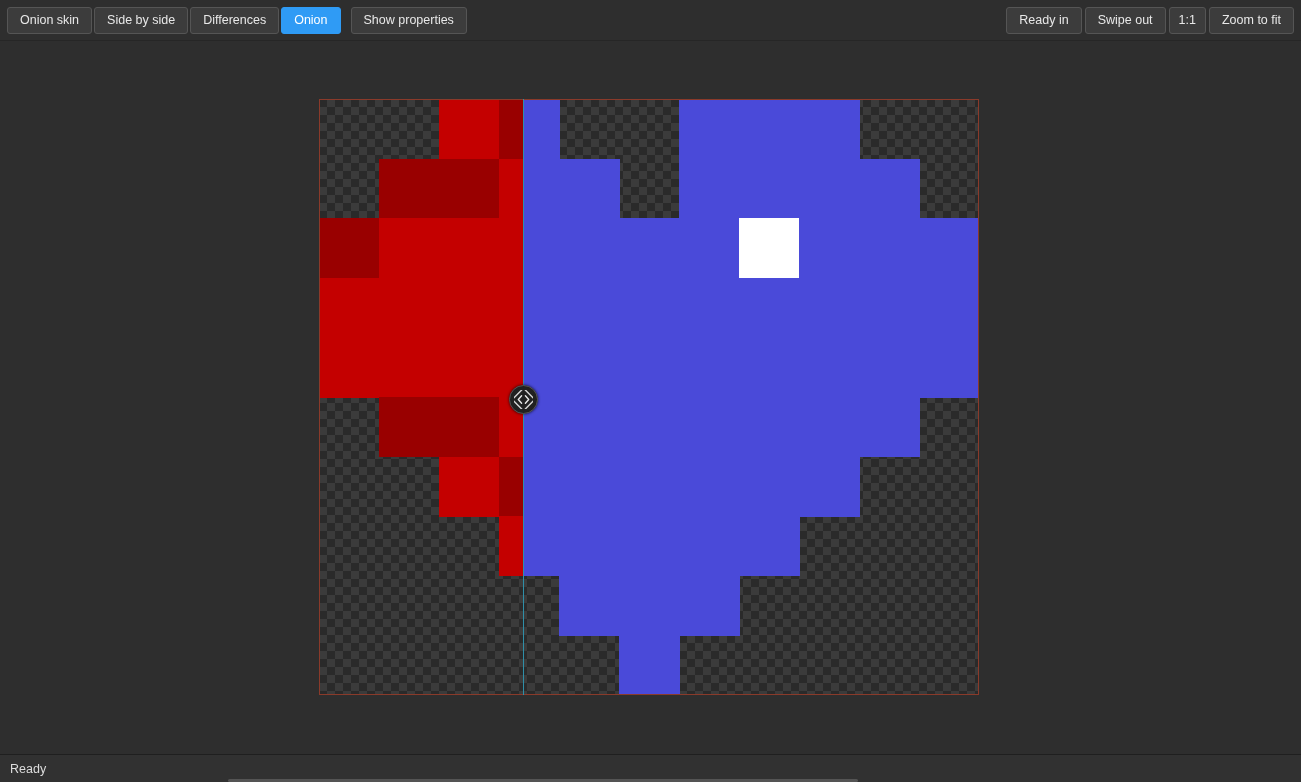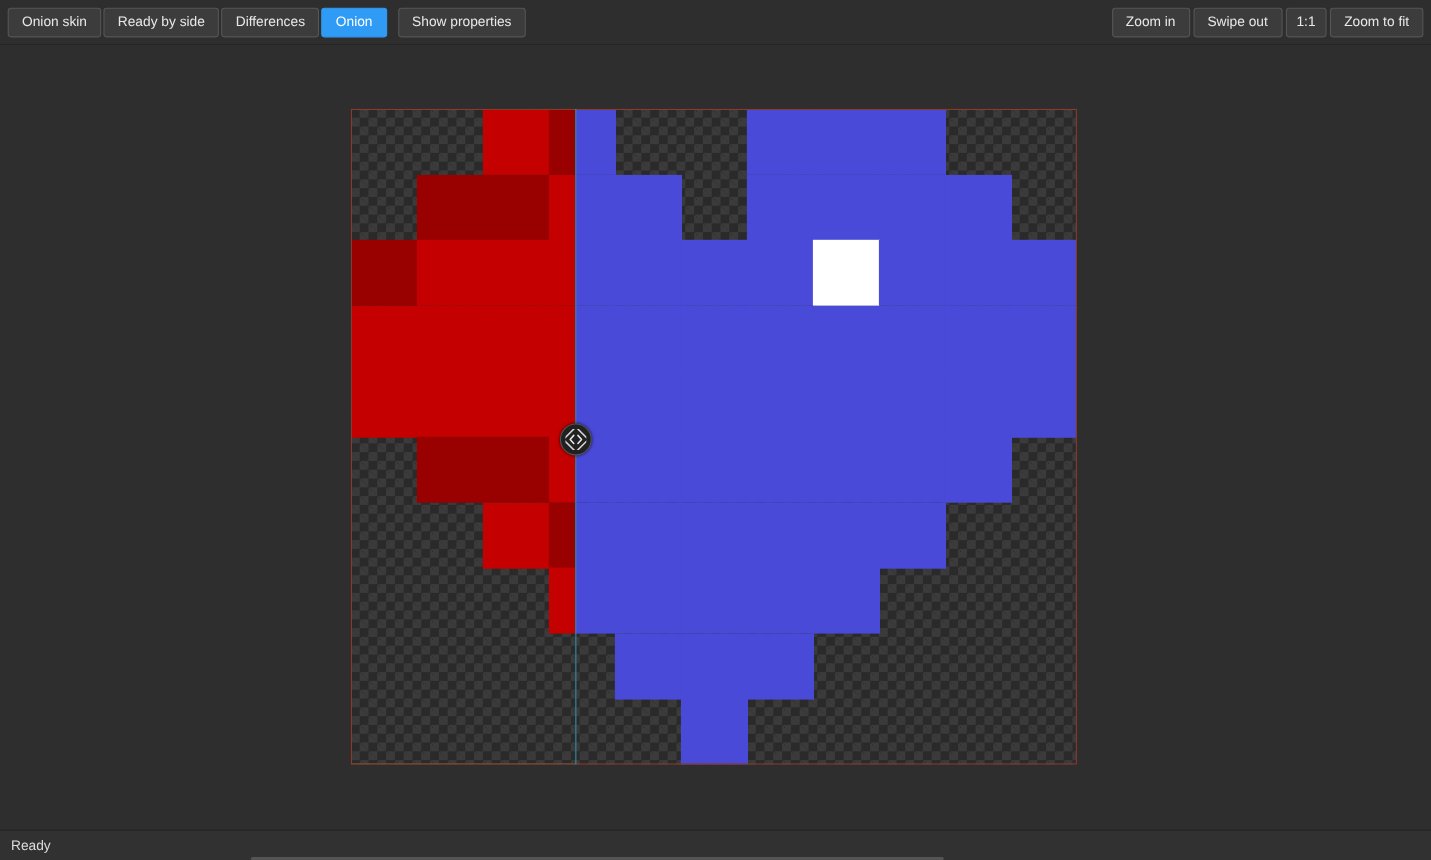--- a/index.html
+++ b/index.html
@@ -144,28 +144,28 @@
   }
 </style>
 </head>
 <body>
 
 <div id="app">
 
   <div class="toolbar">
     <div class="tb-group">
       <span class="btn">Onion skin</span>
-      <span class="btn">Ready by side</span>
+      <span class="btn">Side by side</span>
       <span class="btn">Differences</span>
       <span class="btn active">Onion</span>
       <span class="btn sep">Show properties</span>
     </div>
 
     <div class="tb-group right">
-      <span class="btn">Zoom in</span>
+      <span class="btn">Ready in</span>
       <span class="btn">Swipe out</span>
       <span class="btn small">1:1</span>
       <span class="btn">Zoom to fit</span>
     </div>
   </div>
 
   <div class="canvas-area">
     <div class="compare-stage" id="stage">
 
       <div class="checker"></div>

